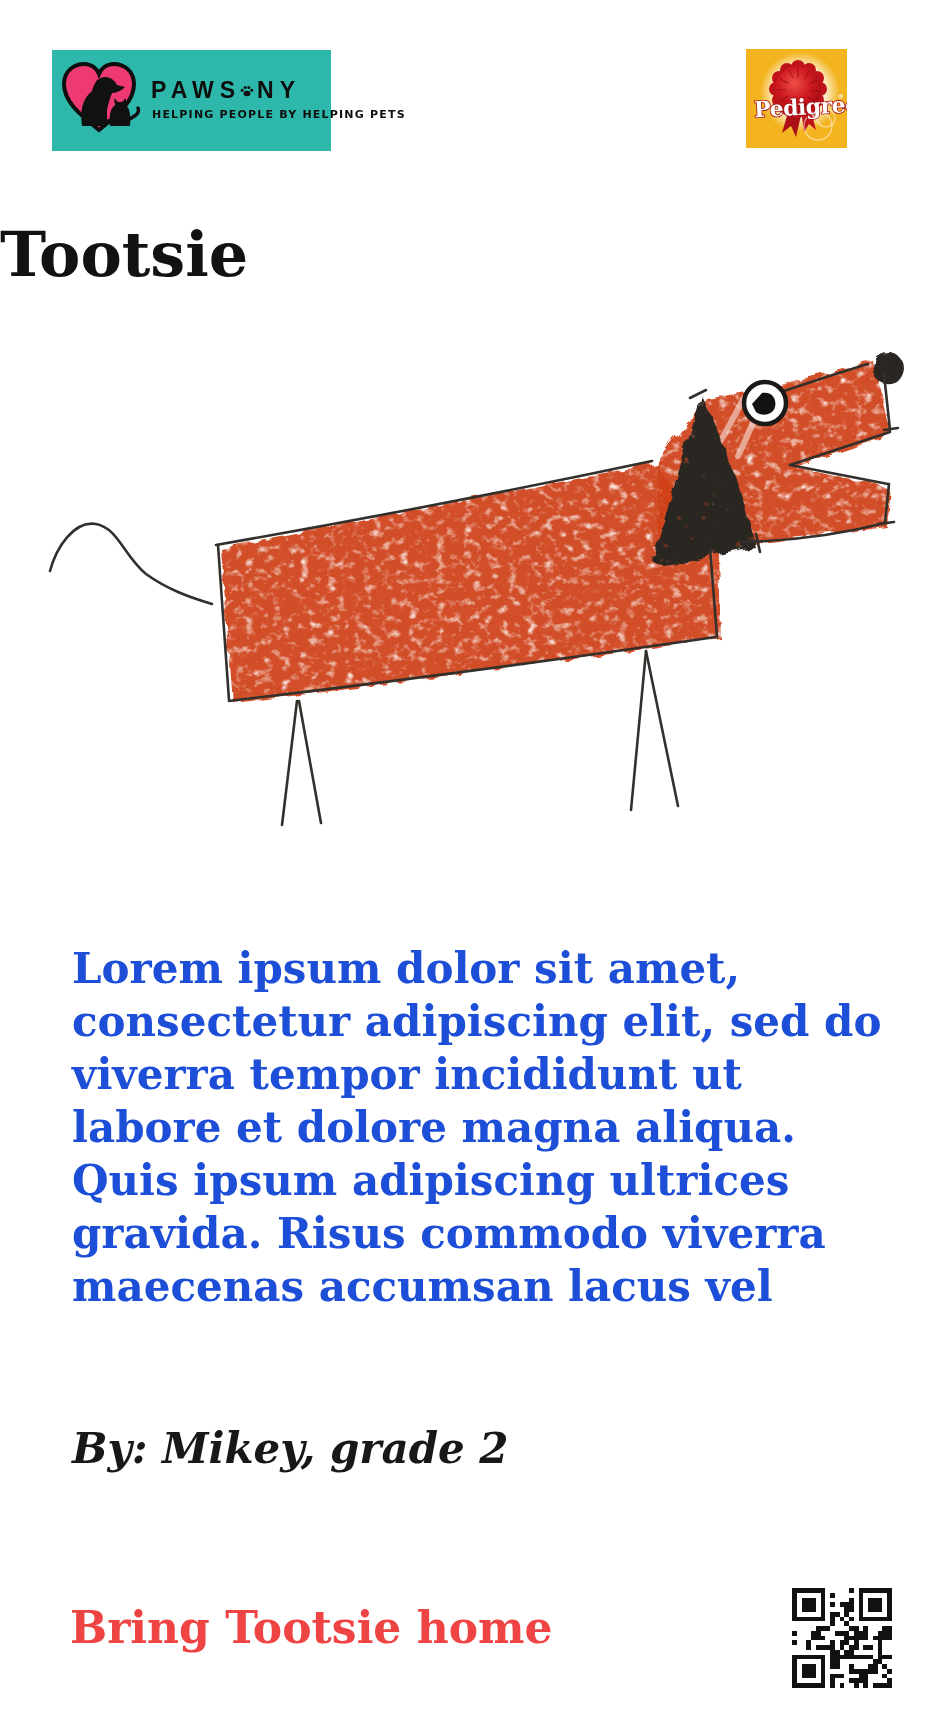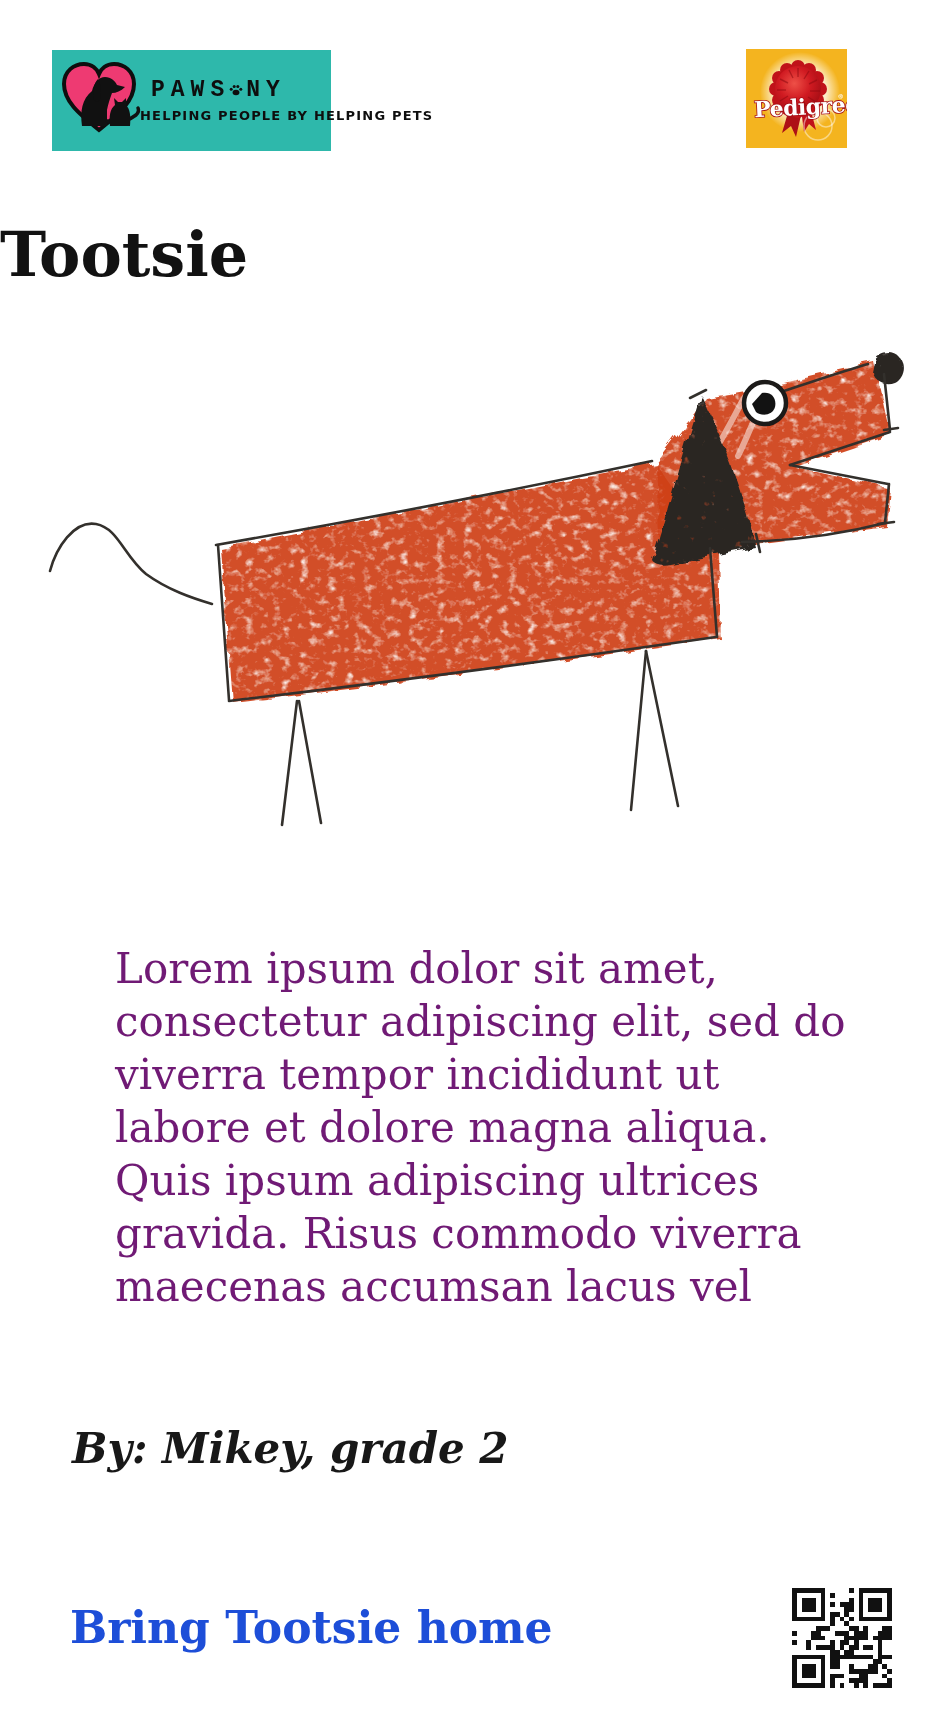--- a/index.html
+++ b/index.html
@@ -6,46 +6,46 @@
   .page{
     position:relative;width:943px;height:1725px;background:#ffffff;
     margin:0 auto;overflow:hidden;
     font-family:"DejaVu Serif", serif;color:#151515;
   }
   
   .logo-paws{position:absolute;left:52px;top:50px;width:279px;height:101px;background:#2eb8ab;}
   .paws-art{position:absolute;left:0;top:0;}
   .paws-wordmark{
     position:absolute;left:99px;top:27px;display:flex;align-items:center;
-    font-family:Liberation Mono, monospace;font-weight:bold;font-size:23px;
+    font-family:Liberation Sans, sans-serif;font-weight:bold;font-size:23px;
     letter-spacing:6px;color:#0e0e0e;white-space:nowrap;
   }
   .paws-wordmark .paw-gap{display:inline-flex;margin:0 2px 0 -2px;}
   .paws-tagline{
-    position:absolute;left:88px;top:58px;
-    font-family:"DejaVu Sans", sans-serif;font-weight:bold;font-size:13px;
+    position:absolute;left:100px;top:58px;
+    font-family:"DejaVu Sans", sans-serif;font-weight:bold;font-size:11px;
     letter-spacing:1.2px;color:#0e0e0e;white-space:nowrap;
   }
   .logo-pedigree{position:absolute;left:746px;top:49px;width:101px;height:99px;}
   
   .title{
     position:absolute;left:0;top:222px;width:943px;
     font-weight:bold;font-size:62px;line-height:1.05;color:#121212;
   }
   .description{position:absolute;left:72px;top:942px;width:820px;}
   .desc-line{
-    font-weight:normal;font-size:42px;line-height:53px;color:#701a75;white-space:nowrap;margin-left:43px;
+    font-weight:bold;font-size:42px;line-height:53px;color:#1d4ed8;white-space:nowrap;
   }
   .byline{
     position:absolute;left:72px;top:1424px;
     font-weight:bold;font-size:42px;color:#181818;white-space:nowrap;font-style:italic;
   }
   .cta{
     position:absolute;left:70px;top:1602px;
-    font-weight:bold;font-size:44px;color:#1d4ed8;white-space:nowrap;
+    font-weight:bold;font-size:44px;color:#ef4444;white-space:nowrap;
   }
   .qr{position:absolute;left:792px;top:1588px;width:100px;height:100px;}
   .drawing{position:absolute;left:30px;top:300px;width:880px;height:540px;}
 </style>
 </head>
 <body>
 
 <div class="page">
 
   <div class="logo-paws">

